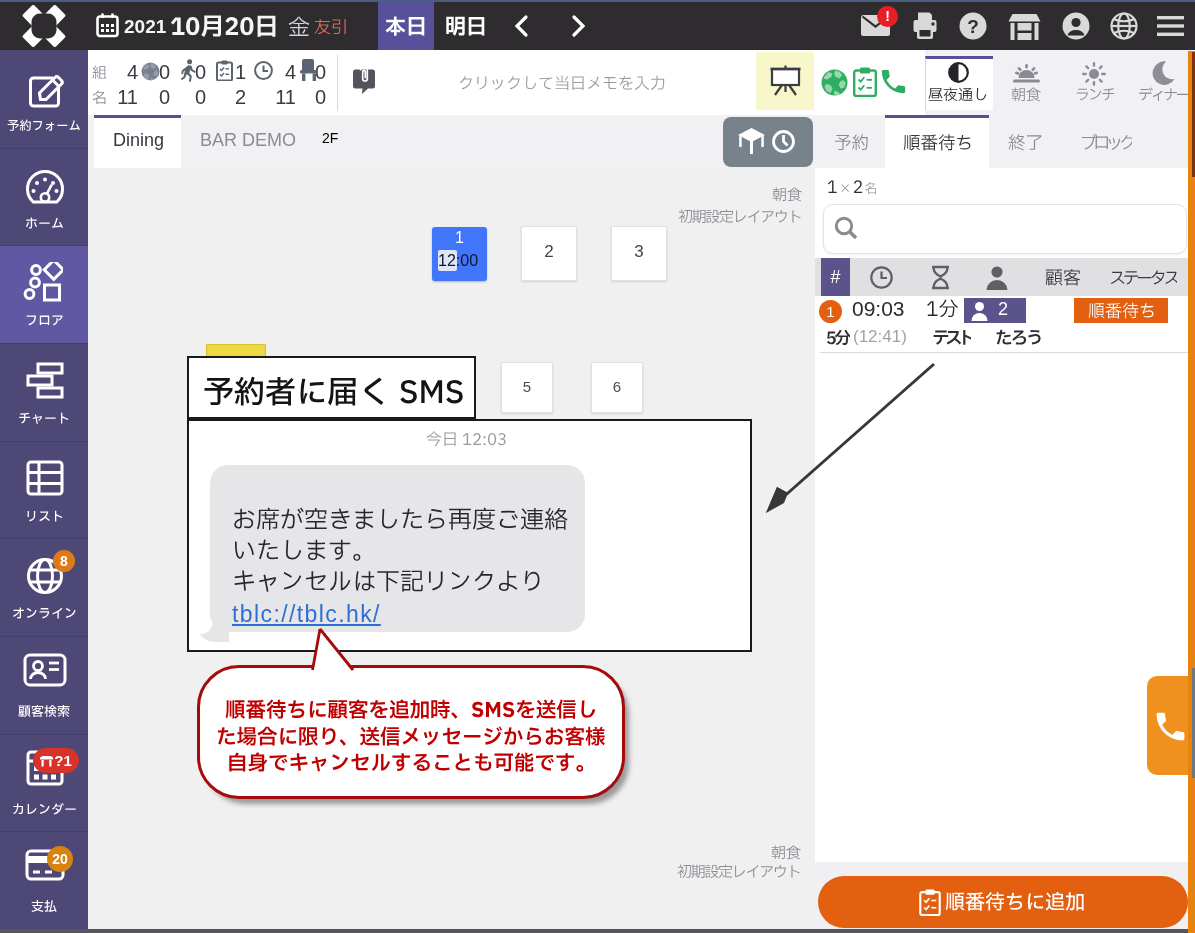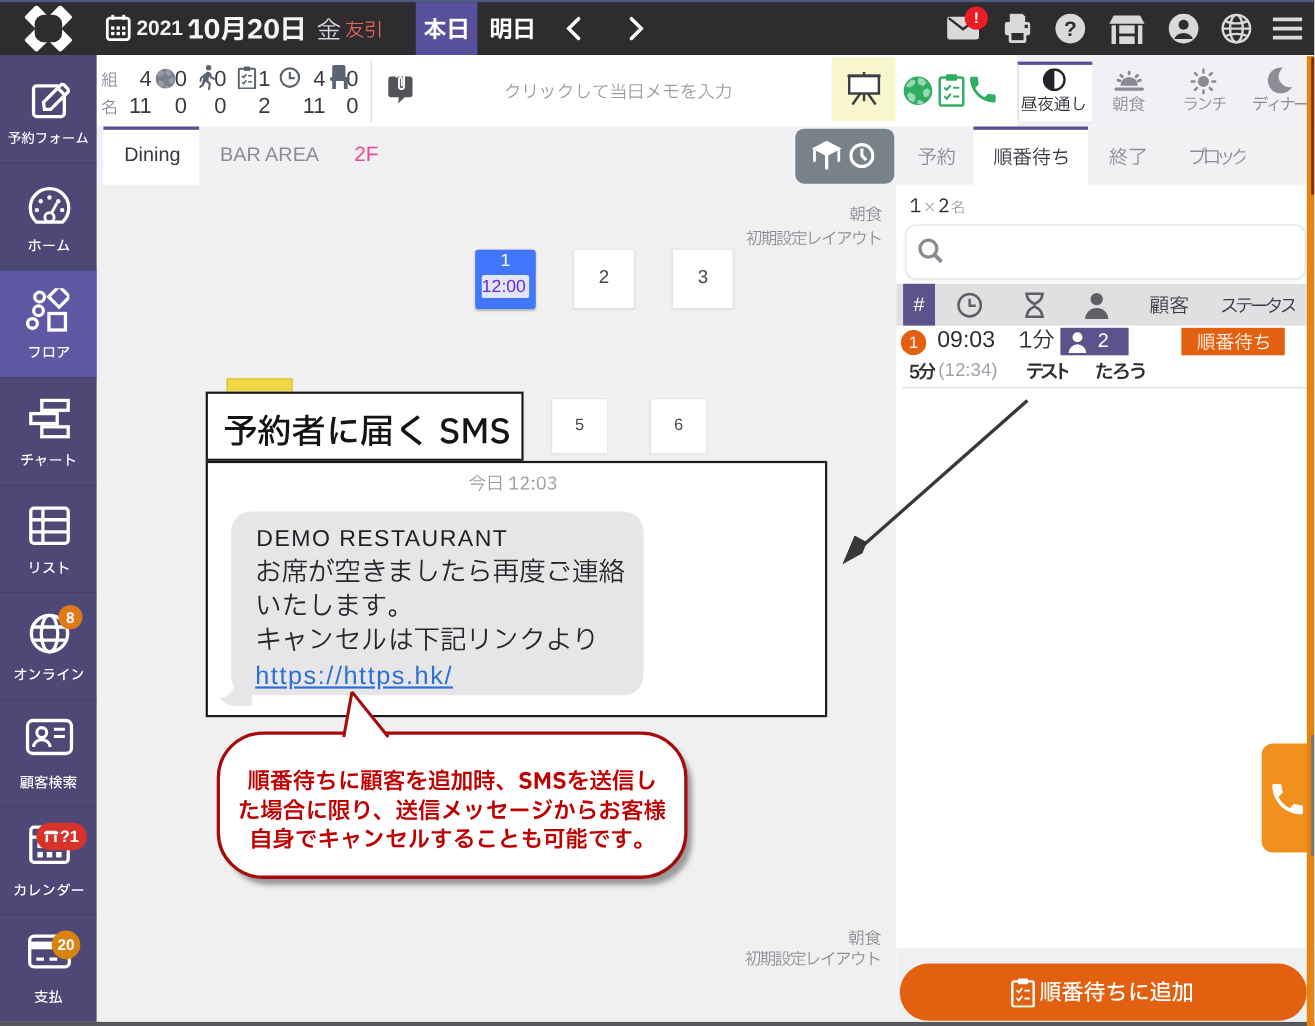--- a/index.html
+++ b/index.html
@@ -421,22 +421,22 @@
     </div> 
     <div class="abs" style="left:1138.0px;top:86.0px">
       <svg width="50" height="18" viewBox="0 0 50 18" style="display:block;">
         <path fill="#8a8a92" d="M13.4 1.4Q14.2 2.7 14.8 4.1L14 4.4Q13.3 2.8 12.6 1.7ZM12.2 5.1Q11.7 3.7 10.9 2.3L11.7 2Q12.6 3.5 13.1 4.7ZM2.6 2.9H10.7V4H2.6ZM1.3 7.7V6.6H13.6V7.7H8.1V8.6Q8.1 10.8 7.1 12.2Q6.1 13.7 4 14.5L3.4 13.6Q5.4 12.7 6.2 11.6Q7 10.4 7 8.6V7.7Z M24.5 5.4Q23 7 21 8.3V14.8H19.9V8.9Q17.8 10.2 15.2 11.1L14.8 10.1Q17.3 9.2 19.7 7.8Q22.1 6.4 23.8 4.6Z M38.8 5.9V6.9H33.5V7.7Q33.5 9.5 33 10.7Q32.6 11.9 31.7 12.8Q30.7 13.7 29.2 14.4L28.6 13.4Q30 12.8 30.8 12Q31.7 11.3 32 10.2Q32.4 9.2 32.4 7.7V6.9H26.5V5.9H32.4V2.2H33.5V5.9Z M51 8.9H39V7.7H51Z"></path>
       </svg>
     </div>
 
 <div class="abs" style="left:88px;top:115px;width:727px;height:53px;background:#f1f1f3"></div>
 <div class="abs" style="left:94px;top:115px;width:87px;height:53px;background:#fff;border-top:3px solid #5a4f94;box-sizing:border-box"></div>
 <div class="lat" style="left:113px;top:130px;font-size:18px;color:#3b3442">Dining</div>
-<div class="lat" style="left:200px;top:130px;font-size:18px;color:#8c8b94">BAR AREA</div>
-<div class="lat" style="left:322px;top:130px;font-size:19px;color:#ec4899">2F</div>
+<div class="lat" style="left:200px;top:130px;font-size:18px;color:#8c8b94">BAR DEMO</div>
+<div class="lat" style="left:322px;top:130px;font-size:14px;color:#000000">2F</div>
 <div class="abs" style="left:723px;top:117px;width:90px;height:50px;background:#78828a;border-radius:8px"></div>
 <svg class="abs" style="left:737px;top:128px" width="29" height="27" viewBox="0 0 29 27">
       <g fill="#fff">
         <path d="M14.5 0 L28 7 L14.5 14 L1 7 Z"></path>
         <path d="M1 7.5 L3.5 9 V19 H1 Z" transform="translate(1.2,0)"></path>
         <path d="M28 7.5 L25.5 9 V19 H28 Z" transform="translate(-1.2,0)"></path>
         <rect x="13" y="13" width="3" height="13"></rect>
       </g>
     </svg>
 <svg class="abs" style="left:772px;top:130px" width="23" height="23" viewBox="0 0 23 23">
@@ -484,21 +484,21 @@
       </svg>
     </div> 
     <div class="abs" style="left:677.0px;top:863.0px">
       <svg width="124" height="18" viewBox="0 0 124 18" style="display:block;">
         <path fill="#8b8b93" d="M7.1 10.4 6.5 11 4.3 8.7Q4.3 8.7 4.3 8.7Q4.2 8.7 4.2 8.8V15.1H3.3V9.1Q2.3 10.1 1 11L0.5 10.3Q2.4 9.1 3.5 7.6Q4.7 6.1 5.2 4.7H1V3.8H3.3V1.5H4.2V3.8H6.2V4.4Q5.9 5.4 5.4 6.4Q4.9 7.3 4.2 8.1V8.3H4.3L4.5 8.1Q4.6 8 4.7 8Q4.8 8 4.9 8.1L5.4 8.6Q6 7.7 6.5 6.8L7.1 7.2Q6.6 8.3 5.9 9.2ZM6.6 2.1H13.9V4.4Q13.9 6.4 13.8 8.4Q13.7 10.5 13.5 12.2Q13.3 13.2 13.1 13.8Q12.8 14.3 12.3 14.6Q11.8 14.8 10.9 14.8H9.5L9.2 13.9H10.7Q11.3 13.9 11.7 13.7Q12 13.6 12.2 13.2Q12.4 12.9 12.5 12.2Q12.7 10.5 12.8 8.4Q13 6.4 13 4.4V3H9.9V3.8Q9.9 6.3 9.6 8.3Q9.2 10.2 8.5 11.9Q7.8 13.5 6.5 15.1L5.7 14.3Q6.9 12.9 7.6 11.4Q8.3 9.9 8.6 8.1Q8.9 6.3 8.9 3.8V3H6.6Z M20.4 10.6H21.5V11.4H14.3V10.6H15.6V3.8H14.5V3H15.6V1.5H16.5V3H19.5V1.5H20.4V3H21.5V3.8H20.4ZM22.2 2H27.5V13.8Q27.5 14.4 27.3 14.6Q27.1 14.9 26.5 14.9H24.3L24.1 13.9H26.6V10.1H22.9Q22.8 11.6 22.4 12.7Q22.1 13.9 21.4 15.1L20.6 14.5Q21.3 13.4 21.6 12.3Q21.9 11.2 22.1 9.8Q22.2 8.4 22.2 6.1ZM26.6 5.6V2.8H23.1V5.6ZM19.5 5.5V3.8H16.5V5.5ZM19.5 6.3H16.5V8H19.5ZM26.6 9.3V6.5H23.1Q23.1 7.9 23 9.3ZM19.5 8.8H16.5V10.6H19.5ZM14.4 14.3Q15 13.8 15.6 13.1Q16.2 12.4 16.5 11.8L17.3 12.3Q16.9 13 16.3 13.7Q15.7 14.5 15.1 15ZM19.3 11.8Q19.7 12.2 20.1 12.8Q20.6 13.4 20.9 13.9L20.1 14.4Q19.8 13.9 19.4 13.3Q18.9 12.7 18.6 12.3Z M36.2 3.6Q36.2 4.9 35.8 5.9Q35.4 6.8 34.5 7.6L34 6.9Q34.7 6.2 35 5.5Q35.3 4.7 35.3 3.5V1.9H39.5V5.7Q39.5 6 39.6 6.1Q39.7 6.2 40 6.2H40.6V4L41.4 4.2V6Q41.4 6.5 41.3 6.8Q41.1 7 40.6 7H39.8Q39.2 7 38.9 6.7Q38.6 6.4 38.6 5.7V2.7H36.2ZM28.6 2H33.1V2.8H28.6ZM33.6 4.9H28.1V4.1H33.6ZM28.7 6.2H33.1V7H28.7ZM41.2 15.1Q39.2 14.3 37.8 13Q36.2 14.3 34.1 15.2L33.7 14.3Q35.7 13.6 37.1 12.4Q35.9 11.2 34.9 9.6L35.6 9.1Q36.6 10.7 37.8 11.8Q39.1 10.5 39.7 8.9H34.3V8.1H40.7V8.8Q40.1 10.8 38.5 12.4Q39.9 13.6 41.6 14.3ZM33.1 9H28.7V8.2H33.1ZM29.6 15.1H28.7V10.2H33.1V14.3H29.6ZM32.3 11.1H29.6V13.5H32.3Z M55.1 13.6 55 14.4H49.9Q47.5 14.4 46.3 13.6Q45.1 12.8 44.9 10.9H44.8Q44.7 11.8 44.5 12.4Q44.3 12.9 43.9 13.5Q43.4 14.1 42.5 14.7L41.9 13.9Q42.9 13.2 43.4 12.6Q43.9 12 44.2 11.2Q44.4 10.5 44.4 9.4V8.2H45.3V9.4Q45.3 11.2 46 12.2Q46.8 13.2 48.3 13.4V6.8H43.1V6.2H42.2V3.1H48V1.5H49V3.1H55V6.2H54.1V6.8H49.2V9.4H54.1V10.2H49.2V13.6Q49.4 13.6 49.7 13.6ZM54.1 4H43.1V5.9H54.1Z M58.1 13.9V2.5H59.1V12.9Q61.6 12.5 63.8 11.1Q65.9 9.6 67.2 7.1L68 7.7Q66.7 10.3 64.3 12Q62 13.6 59.1 13.9Z M81.5 3.1Q79.7 5 77.3 6.6V14.4H76.2V7.2Q73.5 8.8 70.4 9.9L70 8.9Q73 7.9 75.9 6.2Q78.7 4.5 80.8 2.3Z M90.4 8.1Q91.9 7.4 92.9 6.4Q93.9 5.4 94.4 4.2H83.9V3.2H95.5V4.2Q95 5.6 93.9 6.9Q92.7 8.2 91 9ZM84.6 13.3Q86.1 12.7 87 12Q87.9 11.3 88.3 10.4Q88.7 9.4 88.7 8V5.9H89.8V8Q89.8 9.7 89.3 10.8Q88.8 12 87.8 12.8Q86.8 13.6 85.2 14.3Z M103.8 4.5H108.8Q108.7 7.3 107.9 9.3Q107.2 11.2 105.5 12.5Q103.9 13.7 101.3 14.4L100.9 13.3Q103.2 12.8 104.6 11.8Q106 10.7 106.8 9.2Q107.5 7.7 107.6 5.5H99V9H97.9V4.5H102.7V2H103.8Z M122.1 10.4Q118.7 8.6 115.5 7.5V14.4H114.4V2.2H115.5V6.4Q119.1 7.7 122.6 9.5Z"></path>
       </svg>
     </div>
 
 <div class="abs" style="left:432px;top:227px;width:55px;height:54px;background:#4176fa;border-radius:3px;box-shadow:0 1px 2px rgba(0,0,0,.25)"></div>
 <div class="lat" style="left:432px;top:229px;width:55px;text-align:center;font-size:16px;color:#fff">1</div>
-<div class="abs" style="left:438px;top:250px;width:43px;height:21px;background:#dfe6f7;border-radius:2px;font-size:16px;color:#6d28d9;line-height:21px">12:00</div>
+<div class="abs" style="left:438px;top:250px;width:19px;height:21px;background:#dfe6f7;border-radius:2px;font-size:16px;color:#0f172a;line-height:21px">12:00</div>
 <div class="abs" style="left:521px;top:226px;width:56px;height:55px;background:#fff;border:1px solid #e2e2e6;box-sizing:border-box;box-shadow:0 1px 2px rgba(0,0,0,.12)"></div>
 <div class="lat" style="left:521px;top:242px;width:56px;text-align:center;font-size:17px;color:#44444c">2</div>
 <div class="abs" style="left:611px;top:226px;width:56px;height:55px;background:#fff;border:1px solid #e2e2e6;box-sizing:border-box;box-shadow:0 1px 2px rgba(0,0,0,.12)"></div>
 <div class="lat" style="left:611px;top:242px;width:56px;text-align:center;font-size:17px;color:#44444c">3</div>
 <div class="abs" style="left:501px;top:362px;width:52px;height:51px;background:#fff;border:1px solid #e2e2e6;box-sizing:border-box;box-shadow:0 1px 2px rgba(0,0,0,.12)"></div>
 <div class="lat" style="left:501px;top:378px;width:52px;text-align:center;font-size:15px;color:#4a4a52">5</div>
 <div class="abs" style="left:591px;top:362px;width:52px;height:51px;background:#fff;border:1px solid #e2e2e6;box-sizing:border-box;box-shadow:0 1px 2px rgba(0,0,0,.12)"></div>
 <div class="lat" style="left:591px;top:378px;width:52px;text-align:center;font-size:15px;color:#4a4a52">6</div>
 <div class="abs" style="left:206px;top:344px;width:60px;height:14px;background:#f0d844;border:1px solid #d8c232;box-sizing:border-box"></div>
 
@@ -557,21 +557,21 @@
 <div class="abs" style="left:1088.0px;top:301.0px">
       <svg width="68" height="20" viewBox="0 0 68 20" style="display:block;">
         <path fill="#ffffff" d="M1.7 2.3H2.6V7.2Q2.6 10.9 2.4 13.2Q2.1 15.4 1.4 17.2L0.7 16.4Q1.3 14.9 1.5 12.8Q1.7 10.7 1.7 7.2ZM7.4 17.1H6.4V2.3H7.4ZM10.8 5.1Q11.2 4.3 11.5 3.3H7.9V2.3H16.1V3.3H12.5Q12.2 4.4 11.9 5.1H15.4V13.9H8.5V5.1ZM5 15.5H4V2.7H5ZM9.4 7.7H14.5V6H9.4ZM14.5 8.5H9.4V10.3H14.5ZM9.4 11.2V13H14.5V11.2ZM13.5 14.3Q15.2 15.5 16.4 16.5L15.8 17.3Q15.2 16.7 14.4 16.1Q13.6 15.4 12.8 15ZM7.5 16.5Q9.3 15.6 10.4 14.4L11.2 14.9Q9.8 16.4 8.1 17.3Z M33 11.7 32.4 11.4Q31.5 11 31 10.8V17.4H30V16.5H21V17.4H20V10.9L18 11.7L17.6 10.7Q20.2 9.7 21.7 8.9Q23.2 8 24.1 6.9H17.8V6H24.8V3.6Q22.6 3.7 20.8 3.7L19 3.7L18.9 2.7H20.3Q23.9 2.7 26.6 2.6Q29.3 2.4 31.5 1.9L31.9 2.8Q29.6 3.3 25.9 3.5V6H33.2V6.9H26.6Q27.5 8 29.1 8.8Q30.7 9.6 33.5 10.7ZM28.2 5.4Q28.9 4.6 29.3 3.5L30.3 3.9Q29.8 4.9 29.1 5.9ZM21.7 3.8Q22.3 4.4 22.7 5.5L21.7 5.8Q21.6 5.4 21.3 5Q21 4.5 20.8 4.2ZM30 10.4Q28.3 9.6 27.3 8.8Q26.4 8 26 7H25.9V9.8H24.8V7H24.7Q24.4 8 23.5 8.8Q22.5 9.6 21 10.4ZM21 12.9H24.9V11.3H21ZM25.9 12.9H30V11.3H25.9ZM24.9 13.8H21V15.6H24.9ZM25.9 13.8V15.6H30V13.8Z M39.7 2.1Q38 5 35.4 6.8L34.8 5.9Q37.3 4.2 38.8 1.6ZM50.2 8.3H47.7V10.6H50V11.6H47.7V16Q47.7 16.6 47.5 16.9Q47.2 17.1 46.6 17.1H43.8L43.6 16.1H46.7V11.6H39.7V10.6H46.7V8.3H39.5V7.3H44.1V4.9H40V4H44.1V1.7H45.2V4H49.7V4.9H45.2V7.3H50.2ZM40 6.2Q39.1 7.7 38.1 8.8V17.4H37.1V9.9Q36.4 10.7 35.2 11.6L34.7 10.6Q36 9.7 37.1 8.4Q38.3 7.1 39.1 5.7ZM41.8 12.3Q42.3 12.8 42.9 13.4Q43.6 14 44 14.6L43.3 15.3Q42.8 14.7 42.2 14.1Q41.6 13.4 41 13Z M65.5 12.7Q65.5 14.6 63.9 15.5Q62.4 16.5 59.5 16.5Q58 16.5 55.6 16.1L55.8 14.9Q57.8 15.3 59.4 15.3Q64.2 15.3 64.2 12.8Q64.2 11.6 63.3 11Q62.5 10.4 60.8 10.4Q59.2 10.4 57.8 11Q56.5 11.6 55.6 12.8L54.4 12.4Q55.6 9.7 56.5 6.5Q54.3 6.5 52.7 6.4L52.7 5.3Q54 5.3 56.8 5.3Q57 4.2 57.4 2.3L58.6 2.5Q58.4 3.4 58 5.3Q61.4 5.2 65.1 4.8L65.3 5.9Q61.5 6.4 57.7 6.5Q56.9 9.6 56 11.4L56.2 11.4Q57 10.4 58.2 9.8Q59.4 9.3 61.1 9.3Q63.1 9.3 64.3 10.2Q65.5 11.1 65.5 12.7Z"></path>
       </svg>
     </div>
 <div class="abs" style="left:826.0px;top:328.0px">
       <svg width="24" height="20" viewBox="0 0 24 20" style="display:block;">
         <path fill="#2e2e33" d="M9.1 3.5V5.5H3.6L3.3 9.7H3.4Q3.8 8.9 4.4 8.4Q5 8 6 8Q7.1 8 8 8.5Q8.8 8.9 9.3 9.8Q9.8 10.7 9.8 11.9Q9.8 13.2 9.3 14.1Q8.7 15.1 7.7 15.7Q6.7 16.2 5.3 16.2Q3.7 16.2 2.7 15.6Q1.7 15 1 13.9L2.7 12.7Q3.1 13.5 3.7 13.9Q4.3 14.4 5.3 14.4Q6.4 14.4 6.9 13.8Q7.5 13.2 7.5 12.1V12Q7.5 11 6.9 10.4Q6.4 9.8 5.3 9.8Q4.6 9.8 4.1 10.1Q3.7 10.4 3.3 10.8L1.4 10.5L1.9 3.5Z M20.1 1.7Q21.9 5.5 25.3 8.1L23.9 9.6Q22.9 8.8 22.1 7.9Q22.1 10.7 21.9 12.3Q21.8 13.9 21.5 15Q21.2 15.7 20.9 16.2Q20.5 16.6 20 16.7Q19.4 16.9 18.5 16.9H16.9L16.4 15.1H18.4Q18.9 15.1 19.2 15Q19.5 14.8 19.7 14.4Q20.1 12.9 20.2 9.1H16.4Q16.3 12 14.9 14Q13.5 16.1 10.9 17.3L9.7 15.7Q12.2 14.6 13.3 13.1Q14.5 11.5 14.6 9.1H12.1V7.8Q11.3 8.6 10.3 9.4L8.9 8Q10.6 6.7 11.8 5.1Q13 3.6 13.9 1.7L15.7 2.5Q14.3 5.4 12.4 7.4H21.6Q19.7 5.3 18.4 2.5Z"></path>
       </svg>
     </div>
-<div class="lat" style="left:853px;top:327px;font-size:17px;color:#a2a2aa">(12:34)</div>
+<div class="lat" style="left:853px;top:327px;font-size:17px;color:#a2a2aa">(12:41)</div>
 <div class="abs" style="left:932.0px;top:328.0px">
       <svg width="39" height="20" viewBox="0 0 39 20" style="display:block;">
         <path fill="#2e2e33" d="M3.2 2.5H14.7V4.5H3.2ZM16.2 6.9V8.9H10.1V9.7Q10.1 12.2 8.9 14Q7.6 15.8 5.2 16.8L4.1 14.9Q6.2 14 7.1 12.8Q8 11.6 8 9.7V8.9H1.6V6.9Z M29.1 14.7 27.8 16.4Q25.4 13.9 22.7 12Q19.9 14.8 15.7 16.4L14.7 14.4Q18.6 13 21.1 10.6Q23.5 8.2 24.4 5.1H16V3.1H26.8Q26.8 4.3 26.4 5.9Q25.7 8.3 24.1 10.4Q26.8 12.4 29.1 14.7Z M40.5 12.3Q38.7 11.3 36.7 10.5Q34.8 9.6 33.4 9.1V16.7H31.2V2.1H33.4V6.8Q35 7.4 37.2 8.4Q39.4 9.3 41.4 10.4Z"></path>
       </svg>
     </div> 
     <div class="abs" style="left:995.0px;top:328.0px">
       <svg width="47" height="20" viewBox="0 0 47 20" style="display:block;">
         <path fill="#2e2e33" d="M10.4 5.8Q8.9 6 6.7 6.1Q5.7 11.6 3.9 16.5L1.9 15.8Q3.6 11.3 4.6 6.2L3.1 6.2L1.7 6.2V4.3L3.2 4.4L4.9 4.3Q5.2 2.8 5.3 1.7L7.3 1.9Q7.2 3.1 7 4.3Q8.8 4.2 10.3 4ZM8.8 7.4Q10.7 7.1 12.1 7Q13.6 6.8 15.5 6.7L15.6 8.6Q13.7 8.7 12.2 8.9Q10.7 9 9 9.3ZM16.3 16.1Q14 16.4 11.9 16.4Q9.7 16.4 8.6 15.7Q7.5 14.9 7.5 13.5Q7.5 12.8 7.7 12.2Q7.9 11.5 8.3 10.8L10 11.3Q9.7 12 9.6 12.4Q9.5 12.8 9.5 13.2Q9.5 13.8 10.1 14.2Q10.7 14.5 12 14.5Q13.8 14.5 16 14.1Z M31.1 11.8Q31.1 14.2 29.4 15.4Q27.8 16.6 24.5 16.6Q22.7 16.6 20.8 16.3L21 14.3Q23.1 14.7 24.5 14.7Q26.7 14.7 27.8 14Q28.9 13.3 28.9 12Q28.9 10.9 28.2 10.2Q27.4 9.6 26 9.6Q23.9 9.6 22.2 10.3Q20.6 11.1 18.6 12.7L17.3 11.3L25.6 4.3L19.1 4.5L19 2.6L28.4 2.4L28.5 4.2L22.4 9.3L22.5 9.4Q24.8 7.9 26.6 7.9Q27.9 7.9 28.9 8.4Q29.9 8.9 30.5 9.8Q31.1 10.7 31.1 11.8Z M44.2 4.6Q42.1 4.3 40.1 4.1Q38 4 35.4 4L35.6 1.9Q40 2 44.4 2.5ZM33.3 7.4Q35.8 6.7 37.6 6.4Q39.4 6.1 40.7 6.1Q43 6.1 44.3 7.2Q45.6 8.4 45.6 10.5Q45.6 13.1 43.5 14.5Q41.5 16 37.2 16.6L36.7 14.6Q40.3 14.1 41.9 13.1Q43.4 12.1 43.4 10.5Q43.4 9.3 42.8 8.7Q42.1 8.1 40.7 8.1Q39.6 8.1 37.9 8.4Q36.1 8.8 33.8 9.4Z"></path>
       </svg>
     </div>
@@ -612,37 +612,36 @@
 <div class="abs" style="left:187px;top:419px;width:565px;height:233px;background:#fff;border:2.5px solid #1a1a1a;box-sizing:border-box"></div>
 <div class="abs" style="left:426.0px;top:430.0px">
       <svg width="82" height="19" viewBox="0 0 82 19" style="display:block;">
         <path fill="#98989e" d="M0.6 6.8Q3.4 5.5 5 4.3Q6.5 3 7.3 1.6H8.5Q9.2 3 10.8 4.3Q12.5 5.5 15.4 6.8L14.9 7.8Q11.7 6.4 10.1 5Q8.4 3.6 7.9 2.1H7.8Q7.4 3.6 5.7 5Q4.1 6.4 1.1 7.8ZM11.7 7.4H4.3V6.5H11.7ZM2.1 10.6V9.6H13.7V10.5Q12 13.2 9.7 16.4L8.8 15.8Q10.7 13.2 12.4 10.6Z M18.4 16V2.5H29.6V16H28.5V14.8H19.5V16ZM28.5 8.1V3.5H19.5V8.1ZM19.5 9V13.8H28.5V9Z M45.1 13.8V15H37.4V13.8H40.7V4.3H40.6L37.6 7L36.8 6.2L40 3.3H42.1V13.8Z M47.3 15V13.6L51.2 10Q53.1 8.2 53.1 6.7V6.5Q53.1 5.5 52.6 4.9Q52 4.3 50.9 4.3Q49 4.3 48.4 6.3L47.2 5.8Q47.6 4.6 48.5 3.8Q49.4 3.1 51 3.1Q52.1 3.1 52.9 3.5Q53.7 3.9 54.1 4.7Q54.5 5.5 54.5 6.5Q54.5 7.7 53.9 8.7Q53.3 9.7 52 10.9L48.8 13.8H55V15Z M57.6 7.3V7.1Q57.6 6.6 57.8 6.4Q58.1 6.1 58.6 6.1Q59.1 6.1 59.3 6.4Q59.6 6.6 59.6 7.1V7.3Q59.6 7.7 59.3 8Q59.1 8.2 58.6 8.2Q58.1 8.2 57.8 8Q57.6 7.7 57.6 7.3ZM57.6 14.3V14.1Q57.6 13.6 57.8 13.4Q58.1 13.1 58.6 13.1Q59.1 13.1 59.3 13.4Q59.6 13.6 59.6 14.1V14.3Q59.6 14.7 59.3 14.9Q59.1 15.2 58.6 15.2Q58.1 15.2 57.8 14.9Q57.6 14.7 57.6 14.3Z M62 9.1Q62 3.1 66.1 3.1Q70.1 3.1 70.1 9.1Q70.1 15.2 66.1 15.2Q62 15.2 62 9.1ZM68.7 10.1V8.2Q68.7 6.3 68 5.3Q67.4 4.2 66.1 4.2Q64.7 4.2 64.1 5.3Q63.5 6.3 63.5 8.2V10.1Q63.5 11.9 64.1 13Q64.7 14 66.1 14Q67.4 14 68 13Q68.7 11.9 68.7 10.1Z M75.5 8.3Q76.7 8.3 77.3 7.7Q78 7.2 78 6.3V6.2Q78 5.2 77.4 4.8Q76.8 4.3 75.8 4.3Q74.9 4.3 74.3 4.6Q73.7 5 73.3 5.8L72.4 5Q73.5 3.1 75.8 3.1Q76.8 3.1 77.6 3.4Q78.4 3.8 78.9 4.4Q79.4 5.1 79.4 6Q79.4 7.1 78.8 7.8Q78.1 8.5 77.1 8.8V8.8Q78.2 9 78.9 9.8Q79.6 10.5 79.6 11.8Q79.6 12.8 79.1 13.6Q78.6 14.3 77.7 14.8Q76.8 15.2 75.6 15.2Q74.3 15.2 73.4 14.7Q72.5 14.1 71.9 13.2L72.8 12.4Q73.3 13.2 74 13.6Q74.6 14 75.6 14Q76.9 14 77.5 13.4Q78.2 12.8 78.2 11.8V11.6Q78.2 10.6 77.5 10Q76.9 9.4 75.6 9.4H74.2V8.3Z"></path>
       </svg>
     </div>
 <div class="abs" style="left:210px;top:465px;width:375px;height:167px;background:#e6e6e8;border-radius:18px"></div>
 <svg class="abs" style="left:200px;top:613px" width="29" height="29" viewBox="0 0 29 29">
       <path d="M10 0 H29 V29 H15 C8 29 3 25.5 0 21.5 C8.5 21 13.5 14.5 13.5 5 L13.5 0 Z" fill="#e6e6e8"></path>
     </svg>
-<div class="lat" style="left:233px;top:478px;font-size:21px;color:#1f1f23;letter-spacing:1.3px">DEMO RESTAURANT</div>
 <div class="abs" style="left:232.0px;top:506.0px">
       <svg width="336" height="28" viewBox="0 0 336 28" style="display:block;">
         <path fill="#28282c" d="M21.2 16.9Q21.2 19.4 19.7 20.8Q18.3 22.3 15.9 22.3Q13.8 22.3 12 21.5L12.4 19.9Q14.2 20.6 15.9 20.6Q17.6 20.6 18.5 19.7Q19.5 18.8 19.5 16.9Q19.5 15.2 18 14.1Q16.5 13 13.8 13Q11.8 13 9.9 13.5V18.9Q9.9 22.5 6.4 22.5Q5.4 22.5 4.5 22Q3.5 21.6 2.9 20.7Q2.3 19.9 2.3 18.7Q2.3 16.8 3.9 15Q5.6 13.3 8.3 12.4V8.2Q6.4 8.3 4.3 8.3Q3.1 8.3 2.6 8.3V6.8H3.8Q6.2 6.8 8.3 6.7V2.8H9.9V6.6Q12.5 6.4 14.4 6.1L14.5 7.7Q12.6 8 9.9 8.1V11.9Q11.7 11.5 13.8 11.5Q16 11.5 17.7 12.2Q19.4 12.9 20.3 14.1Q21.2 15.3 21.2 16.9ZM16.6 4.4Q18.1 5.1 19.6 6.1Q21.2 7.1 22.3 8.1L21.4 9.5Q20.3 8.5 18.7 7.5Q17.2 6.4 15.7 5.8ZM8.3 14Q6.3 14.8 5.1 16Q3.9 17.3 3.9 18.6Q3.9 19.7 4.7 20.3Q5.4 20.9 6.4 20.9Q7.4 20.9 7.9 20.4Q8.3 19.9 8.3 18.9Z M37.6 3.8H46.9V5.1H28.5V10.3Q28.5 19 26.2 23.6L24.9 22.5Q26 20.3 26.4 17.3Q26.9 14.2 26.9 10.1V3.8H35.9V1.8H37.6ZM42.7 6.1V8.5H46.8V9.8H42.7V13.5H38.4V15.8H45.2V21.3Q45.2 21.9 44.8 22.3Q44.5 22.6 43.8 22.6H40.9L40.6 21.3H43.7V17H38.4V23.9H37V17H32V22.9H30.6V15.8H37V13.5H32.8V9.8H29.3V8.5H32.8V6.1H34.3V8.5H41.3V6.1ZM34.3 12.2H41.3V9.8H34.3Z M69.3 1.5Q70.8 3.6 71.7 5.5L70.4 6.1Q69.2 3.7 68 2.2ZM67.8 7.4Q66.7 5.2 65.4 3.4L66.7 2.7Q68.3 5 69.1 6.7ZM58 8.1Q58.2 8 58.7 8Q60.7 8 61.7 9.1Q62.7 10.2 62.7 12.3Q62.7 16.7 62.3 18.9Q61.9 21 61.1 21.7Q60.2 22.4 58.6 22.4Q57.3 22.4 55.4 22.1L55.5 20.5Q57.1 20.8 58.3 20.8Q59.4 20.8 60 20.3Q60.5 19.8 60.8 18Q61 16.2 61 12.2Q61 10.9 60.5 10.2Q59.9 9.6 58.5 9.6Q58.2 9.6 57.9 9.6L56 9.8Q55 13.5 53.9 16.6Q52.8 19.6 51.4 22.7L49.8 22Q51.2 19.1 52.2 16.2Q53.3 13.4 54.2 10L49.7 10.4L49.6 8.8L54.6 8.4Q55.2 6 55.8 2.8L57.4 3.1Q56.9 5.7 56.4 8.2ZM66.7 7.4Q69 11.5 70.1 16.4L68.5 16.8Q67.5 12.1 65.2 8.1Z M75.2 5.7V9.1H73.7V4.3H83V2H84.6V4.3H94.3V8.3H92.8V5.7H87.2V10.3Q87.2 10.9 87.4 11.2Q87.6 11.4 88.3 11.4H92.1V9.4L93.5 9.8V11.6Q93.5 12.2 93.2 12.4Q92.9 12.7 92 12.7H87.9Q86.7 12.7 86.2 12.3Q85.8 11.9 85.8 10.8V5.7H82.1Q82 8.9 80.1 10.9Q78.2 12.8 74.3 13.6L73.8 12.3Q77.3 11.6 78.9 10Q80.5 8.4 80.7 5.7ZM84.6 16.4V21.6H94.7V23H73.3V21.6H83V16.4H74.6V15H93.4V16.4Z M114.8 20.5 115.1 22Q111.4 22.9 107.6 22.9Q104 22.9 102.2 21.8Q100.3 20.8 100.3 18.7Q100.3 16.8 101.9 15.7Q103.4 14.5 106.2 14.5Q110.2 14.5 112.8 16.5L112.9 16.4Q111.6 14.5 110.4 11.9Q106.9 12.2 103.8 12.2Q100.8 12.2 99.2 12.1L99.2 10.5Q101.3 10.6 103.8 10.6Q106.4 10.6 109.8 10.4Q109 8.7 108.5 7.3Q105.7 7.5 104 7.5Q101.7 7.5 99.8 7.5L99.8 5.9Q101.1 5.9 104 5.9Q105.5 5.9 107.9 5.8Q107.2 4.1 106.8 2.8L108.4 2.4Q108.9 4.1 109.5 5.7Q113.3 5.3 116.2 4.8L116.4 6.4Q113.3 6.9 110.1 7.2Q110.7 8.8 111.4 10.2Q114.7 9.9 117.4 9.4L117.6 11Q114.8 11.5 112.1 11.8Q113.6 14.8 114.9 17L113.7 17.7Q110.8 16.1 106.4 16.1Q104.3 16.1 103.2 16.8Q102.1 17.5 102.1 18.7Q102.1 20 103.5 20.6Q104.9 21.3 107.6 21.3Q111.3 21.3 114.8 20.5Z M140.4 22Q136.8 19.3 133.2 18V19.3Q133.2 22.9 128.6 22.9Q126.5 22.9 125.2 21.9Q124 20.9 124 19.2Q124 17.5 125.2 16.5Q126.5 15.5 128.8 15.5Q130 15.5 131.6 15.9V12.4Q128.4 12.4 124.1 12.2L124.2 10.7Q127.1 10.8 131.6 10.8V7.3Q128.3 7.3 123.4 7L123.4 5.5Q128.2 5.8 131.6 5.8V2.7H133.2V5.8Q137.6 5.7 141 5.4L141 6.9Q137.1 7.2 133.2 7.3V10.8Q137.4 10.8 140.3 10.6L140.4 12.1Q137.8 12.3 133.2 12.4V16.3Q137.1 17.7 141.3 20.6ZM131.6 17.4Q130 17 128.7 17Q127.2 17 126.4 17.5Q125.6 18.1 125.6 19.2Q125.6 20.2 126.4 20.8Q127.2 21.4 128.6 21.4Q130.1 21.4 130.9 20.9Q131.6 20.4 131.6 19.2Z M150.6 2.9 152.3 2.9 151.7 15.4Q151.4 20.8 156.2 20.8Q158.9 20.8 160.8 18.9Q162.6 16.9 163.6 12.9L165.2 13.4Q164.2 17.8 161.9 20.2Q159.6 22.5 156.2 22.5Q153 22.5 151.4 20.7Q149.8 18.9 150 15.3Z M182.2 7.6Q179.7 7.9 176.7 8Q175.2 15.4 172.7 22.2L171 21.6Q173.4 15.5 175 8.1L172.7 8.1L170.5 8.1V6.5Q171.2 6.5 172.8 6.5Q174.4 6.5 175.3 6.5Q175.6 4.9 176 2.6L177.6 2.8Q177.5 3.9 177 6.5Q179.9 6.3 182.1 6ZM180.2 10.6Q184.8 9.9 189.2 9.7L189.3 11.3Q184.9 11.5 180.4 12.2ZM190 21.7Q188.8 22 187.2 22.1Q185.6 22.2 184.2 22.2Q181.5 22.2 180.1 21.3Q178.7 20.3 178.7 18.5Q178.7 16.8 179.7 15L181.2 15.5Q180.4 17.2 180.4 18.3Q180.4 20.6 184.3 20.6Q187.1 20.6 189.8 20.1Z M209.6 6.4Q207.3 5.9 204.5 5.4Q201.6 4.9 199.1 4.7L199.4 3.1Q202 3.3 204.9 3.8Q207.8 4.3 210 4.8ZM198.7 20.2Q201.3 20.8 203.4 20.8Q206.8 20.8 208.7 19.9Q210.6 19 210.6 16.8Q210.6 15.1 209.2 14.2Q207.9 13.3 205.4 13.3Q200.6 13.3 197.9 16.9L196.3 16.7Q197 12.5 197.8 7.4L199.5 7.6L199 10.7Q198.3 14.7 198.2 15.2L198.3 15.3Q199.4 13.6 201.3 12.6Q203.2 11.7 205.8 11.7Q208.8 11.7 210.6 13Q212.3 14.4 212.3 16.8Q212.3 19.7 210 21.1Q207.7 22.5 203.6 22.5Q201.1 22.5 198.5 21.9Z M239 16.2V17.6H236.7V21.4Q236.7 22.4 236.3 22.8Q235.8 23.3 234.8 23.3H230.9L230.5 21.9H235.2V17.6H220.8V23.7H219.3V17.6H217V16.2H219.3V7.1H227V4.3H217.1V2.8H238.9V4.3H228.6V7.1H236.7V16.2ZM227 11.6V8.5H220.8V11.6ZM235.2 11.6V8.5H228.6V11.6ZM227 12.9H220.8V16.2H227ZM228.6 12.9V16.2H235.2V12.9Z M253.6 3.8H262.9V5.1H244.5V10.3Q244.5 19 242.2 23.6L240.9 22.5Q242 20.3 242.4 17.3Q242.9 14.2 242.9 10.1V3.8H251.9V1.8H253.6ZM257.3 6.1H258.7V8.5H262.8V9.8H258.7V13.5H248.8V9.8H245.3V8.5H248.8V6.1H250.3V8.5H257.3ZM250.3 12.2H257.3V9.8H250.3ZM260.6 16.2Q258.9 18.9 255.4 20.7Q258.3 21.8 262.7 22.5L262.3 23.8Q257.4 23.1 253.8 21.5Q249.9 23.2 244.8 23.8L244.4 22.4Q248.6 22 252.1 20.7Q250.1 19.6 247.9 17.8L248.9 16.8Q251.2 18.8 253.7 20Q256.9 18.5 258.6 16.5H246V15.2H260.6Z M269.2 5Q273.3 4.8 276.8 4.8Q279.6 4.8 282.9 5L282.8 6.7Q279.9 6.5 276.9 6.5Q272.9 6.5 269.2 6.8ZM284.6 12.5Q283.3 10.2 282 8.6L283.3 8Q284.9 10.1 285.8 11.8ZM282 13.9Q281 12 279.5 10L280.7 9.3Q282.4 11.4 283.3 13.2ZM267.7 17.4Q267.7 16.2 268.3 14.9Q269 13.7 270.1 12.5L271.6 13.5Q269.5 15.6 269.5 17.2Q269.5 18.7 271.2 19.5Q272.9 20.3 276.2 20.3Q278.1 20.3 280.1 20.1Q282.1 19.9 283.8 19.6L284 21.3Q282.4 21.6 280.3 21.8Q278.2 22 276.2 22Q272 22 269.9 20.8Q267.7 19.6 267.7 17.4Z M303.6 20.8H302.2V18.2H295.1V16.9H302.2V14.9H296.2V7.1H302.2V5.2H295.2V3.9H302.2V1.9H303.6V3.9H310.8V5.2H303.6V7.1H309.7V14.9H303.6V16.9H310.8V18.2H303.6ZM293.6 8.2Q291.6 5.1 289.7 3.2L290.8 2.3Q291.8 3.3 292.9 4.7Q294 6 294.9 7.4ZM302.2 10.3V8.4H297.6V10.3ZM308.3 10.3V8.4H303.6V10.3ZM311.1 21.8 310.9 23.3H298.9Q296.2 23.3 294.6 22.2Q293.1 21.1 292.9 19.5H292.7Q292.7 22.1 289.5 23.6L288.9 22.1Q290.6 21.4 291.3 20.3Q292 19.3 292 17.5V12.2H289.1V10.8H293.5V17.6Q293.5 19.6 295 20.7Q296.4 21.8 298.8 21.8ZM302.2 11.6H297.6V13.6H302.2ZM303.6 11.6V13.6H308.3V11.6Z M318.6 13.8V23.8H317.2V13.9Q315.1 14.1 312.9 14.2L312.8 12.8Q314.5 12.8 315.3 12.7Q316.2 11.5 317.1 10.2Q315.4 8.1 313.3 6.3L314.1 5.2Q314.9 5.9 315.3 6.3Q316.6 4.2 317.5 1.8L318.8 2.4Q317.6 5.2 316.2 7.2Q317 8 317.9 9Q319.4 6.5 320.4 4.4L321.6 5.1Q319.3 9.6 317 12.6Q318.7 12.5 320.5 12.3Q320.1 11 319.7 10L320.8 9.5Q321.7 11.5 322.5 14.4L321.3 14.8Q321 13.8 320.9 13.5ZM335.5 13.3 334.8 14.6Q331.6 13 329.2 11.2Q326.8 13.1 323.1 14.7L322.4 13.4Q325.8 12 328.1 10.3Q326.3 8.7 325.1 7.1Q324.2 8.2 322.9 9.2L322 8.1Q325.2 5.6 326.6 1.9L328 2.1Q327.6 3.3 327.1 4.1H333.9V5.2Q332.7 8.1 330.3 10.2Q332.5 11.8 335.5 13.3ZM329.2 9.4Q331.2 7.6 332.2 5.4H326.4L326 6Q327.2 7.7 329.2 9.4ZM325.5 23.8H324.1V14.5H333.5V23.8H332.1V22.3H325.5ZM320.9 15.5Q322 18.2 322.5 21.1L321.2 21.6Q320.6 18.3 319.8 15.9ZM312.9 21.8Q314.2 19.2 314.8 15.6L316 15.9Q315.5 19.9 314.1 22.6ZM332.1 15.8H325.5V20.9H332.1Z"></path>
       </svg>
     </div> 
     <div class="abs" style="left:232.0px;top:537.0px">
       <svg width="144" height="28" viewBox="0 0 144 28" style="display:block;">
         <path fill="#28282c" d="M3 6.8 3 4.6 4.7 4.7Q4.7 6.4 4.7 7.3Q4.7 11.2 5.1 14.1Q5.6 17 6.3 18.5Q7.1 20 8 20Q8.8 20 9.4 18.7Q10 17.3 10.4 14.5L12 14.8Q11.5 18.4 10.5 20.1Q9.6 21.7 8 21.7Q5.6 21.7 4.3 17.9Q3 14.1 3 6.8ZM20.2 18Q19.9 14.8 18.7 11.8Q17.5 8.8 15.6 6.3L17 5.3Q19 7.9 20.3 11.2Q21.6 14.4 21.9 17.8Z M38.2 7.6Q35.7 7.9 32.7 8Q31.2 15.4 28.7 22.2L27 21.6Q29.4 15.5 31 8.1L28.7 8.1L26.5 8.1V6.5Q27.2 6.5 28.8 6.5Q30.4 6.5 31.3 6.5Q31.6 4.9 32 2.6L33.6 2.8Q33.5 3.9 33 6.5Q35.9 6.3 38.1 6ZM36.2 10.6Q40.8 9.9 45.2 9.7L45.3 11.3Q40.9 11.5 36.4 12.2ZM46 21.7Q44.8 22 43.2 22.1Q41.6 22.2 40.2 22.2Q37.5 22.2 36.1 21.3Q34.7 20.3 34.7 18.5Q34.7 16.8 35.7 15L37.2 15.5Q36.4 17.2 36.4 18.3Q36.4 20.6 40.3 20.6Q43.1 20.6 45.8 20.1Z M54.6 2.9 56.3 2.9 55.7 15.4Q55.4 20.8 60.2 20.8Q62.9 20.8 64.8 18.9Q66.6 16.9 67.6 12.9L69.2 13.4Q68.2 17.8 65.9 20.2Q63.6 22.5 60.2 22.5Q57 22.5 55.4 20.7Q53.8 18.9 54 15.3Z M92.4 22Q88.8 19.3 85.2 18V19.3Q85.2 22.9 80.6 22.9Q78.5 22.9 77.2 21.9Q76 20.9 76 19.2Q76 17.5 77.2 16.5Q78.5 15.5 80.8 15.5Q82 15.5 83.6 15.9V12.4Q80.4 12.4 76.1 12.2L76.2 10.7Q79.1 10.8 83.6 10.8V7.3Q80.3 7.3 75.4 7L75.4 5.5Q80.2 5.8 83.6 5.8V2.7H85.2V5.8Q89.6 5.7 93 5.4L93 6.9Q89.1 7.2 85.2 7.3V10.8Q89.4 10.8 92.3 10.6L92.4 12.1Q89.8 12.3 85.2 12.4V16.3Q89.1 17.7 93.3 20.6ZM83.6 17.4Q82 17 80.7 17Q79.2 17 78.4 17.5Q77.6 18.1 77.6 19.2Q77.6 20.2 78.4 20.8Q79.2 21.4 80.6 21.4Q82.1 21.4 82.9 20.9Q83.6 20.4 83.6 19.2Z M118.2 7.2H110.5V12.3Q111.1 13.9 111.1 15.7Q111.1 19.2 109.2 20.9Q107.3 22.7 103.6 22.8L103.3 21.2Q106.6 21.1 108.1 19.7Q109.6 18.3 109.6 15.6H109.4Q109 16.5 108.2 17.1Q107.4 17.6 106.2 17.6Q105.3 17.6 104.4 17.2Q103.6 16.7 103.1 15.8Q102.6 14.9 102.6 13.7Q102.6 11.8 103.7 10.8Q104.7 9.7 106.3 9.7Q107.1 9.7 107.7 10Q108.4 10.3 108.7 10.7H108.9V7.2H97.8V5.7H108.9V2.7H110.5V5.7H118.2ZM109.1 13.6Q109 12.6 108.3 11.9Q107.7 11.2 106.6 11.2Q105.6 11.2 104.9 11.9Q104.3 12.5 104.3 13.7Q104.3 14.8 104.9 15.4Q105.6 16.1 106.6 16.1Q107.7 16.1 108.3 15.4Q109 14.7 109.1 13.6Z M121.4 20.3Q121.4 18.7 122.3 17.8Q123.3 16.9 124.8 16.9Q126.4 16.9 127.3 17.8Q128.3 18.7 128.3 20.3Q128.3 21.9 127.3 22.8Q126.4 23.8 124.8 23.8Q123.3 23.8 122.3 22.8Q121.4 21.9 121.4 20.3ZM126.8 20.6V20Q126.8 19.2 126.3 18.7Q125.7 18.2 124.8 18.2Q123.9 18.2 123.4 18.7Q122.8 19.2 122.8 20V20.6Q122.8 21.4 123.4 21.9Q123.9 22.4 124.8 22.4Q125.7 22.4 126.3 21.9Q126.8 21.4 126.8 20.6Z"></path>
       </svg>
     </div> 
     <div class="abs" style="left:232.0px;top:568.0px">
       <svg width="312" height="28" viewBox="0 0 312 28" style="display:block;">
         <path fill="#28282c" d="M21.8 13.2 22 14.9 13.2 15.8 13.9 22.6 12.3 22.8 11.5 16 2.8 16.9 2.6 15.2 11.4 14.3 10.8 9.3 2.9 10.2 2.7 8.5 10.7 7.6 10.1 2.6 11.8 2.5 12.4 7.5 20.3 6.6 20.5 8.3 12.5 9.2 13 14.1Z M43.6 9.1 44 10.5Q43.4 12.8 42.1 14.6Q40.8 16.5 38.7 18.1L37.6 16.8Q39.3 15.5 40.5 14.1Q41.6 12.7 42.2 11L34.4 12.7L36.5 23.5L34.8 23.8L32.7 13.1L27.5 14.2L27.2 12.5L32.4 11.4L31.5 6.9L33.2 6.6L34.1 11.1Z M59 9.8Q55.5 7.4 51.6 5.6L52.4 4.1Q56.4 6 59.9 8.3ZM51.8 19.9Q56.1 19.1 59 17.6Q62 16 64.1 13.5Q66.3 11 67.8 7.2L69.3 8.2Q66.9 14 62.9 17.2Q58.8 20.4 52.3 21.6Z M81.2 17.8Q81.2 19.2 81.8 19.8Q82.4 20.4 83.8 20.4H92.4V22H83.9Q81.6 22 80.5 21Q79.5 20 79.5 17.8V10.7L74 11.6L73.8 10L79.5 9.1V3.2H81.2V8.8L93.3 6.9L93.6 8.5Q92.6 10.9 90.8 12.8Q89.1 14.7 86.5 16.3L85.5 14.9Q87.8 13.5 89.2 12.1Q90.7 10.6 91.7 8.8L81.2 10.5Z M118.4 12.6Q117.2 16.1 115.2 18.6Q113.1 21.1 110.4 22.3H108.8V3.5H110.5V20.3Q114.8 18 116.9 11.8ZM102.9 3.6H104.6V10.8Q104.6 15.2 103.2 17.9Q101.9 20.6 99.2 22.6L98 21.2Q100.6 19.5 101.7 17.1Q102.9 14.7 102.9 10.9Z M141.9 20.6Q140.2 19 138.3 18V19Q138.3 20.7 137.2 21.6Q136.1 22.5 134 22.5Q132 22.5 130.9 21.6Q129.8 20.6 129.8 18.9Q129.8 17.2 130.9 16.2Q132 15.2 134 15.2Q135.3 15.2 136.7 15.7V9.5H136.5Q132.9 9.5 129.6 9.3L129.6 7.8Q132.6 7.9 136.6 7.9H136.7V3.2H138.3V7.9Q140.3 7.9 142.1 7.7L142.2 9.3Q139.8 9.4 138.3 9.4V16.3Q140.5 17.3 142.8 19.3ZM125.7 19.3Q125.8 18.2 126.1 17Q126.4 15.9 127.1 14.4L128.4 15Q127.4 17.2 126.9 18.6Q126.4 19.9 126.2 21.1Q126.2 21.6 126.2 21.7Q126.2 22 126.2 22.4L124.5 22.6Q123.7 18.4 123.7 14.9Q123.7 9.4 125 3.3L126.6 3.5Q126 6.4 125.7 9.4Q125.4 12.3 125.4 14.9Q125.4 17.7 125.5 19.3ZM136.7 17.2Q135.2 16.7 133.9 16.7Q132.7 16.7 132 17.3Q131.3 17.9 131.3 18.9Q131.3 19.9 132 20.5Q132.7 21 134 21Q135.4 21 136 20.5Q136.7 20 136.7 18.9Z M166.7 4.8H156.1V10.6H156.2L156.5 10.1Q156.7 9.8 157 9.8Q157.1 9.8 157.4 10L165.5 14.4L164.6 15.8L156.5 11.3Q156.4 11.3 156.3 11.3Q156.1 11.3 156.1 11.6V23.7H154.4V4.8H145.3V3.3H166.7Z M178.4 4.1H170.1V2.7H178.4ZM189.2 16.7 190.7 17.1V21.6Q190.7 22.5 190.3 22.9Q190 23.2 189.1 23.2H183.1Q181.6 23.2 180.9 22.6Q180.3 21.9 180.3 20.5V10.7H188.3V4.1H179.6V2.7H189.8V12.1H181.8V20.1Q181.8 20.8 182 21.1Q182.1 21.5 182.4 21.6Q182.8 21.8 183.5 21.8H189.2ZM179.4 7.5H169.1V6.1H179.4ZM178.3 10.8H170.3V9.5H178.3ZM178.3 14.1H170.3V12.7H178.3ZM170.3 23.8V16H178.3V22.5H171.7V23.8ZM171.7 17.4V21.1H177V17.4Z M200.1 20.8Q203.3 20 205.1 18.8Q207 17.7 207.9 15.9Q208.8 14.2 208.8 11.4V3.5H210.6V11.4Q210.6 14.6 209.5 16.7Q208.5 18.9 206.4 20.2Q204.2 21.6 200.8 22.5ZM198.7 14.7H197V3.6H198.7Z M227 9.8Q223.5 7.4 219.6 5.6L220.4 4.1Q224.4 6 227.9 8.3ZM219.8 19.9Q224.1 19.1 227 17.6Q230 16 232.1 13.5Q234.3 11 235.8 7.2L237.3 8.2Q234.9 14 230.9 17.2Q226.8 20.4 220.3 21.6Z M260.5 6.1Q260.2 12.3 256.5 16.6Q252.8 20.8 246.6 22.6L245.8 21Q251.4 19.4 254.6 16.1Q257.8 12.7 258.6 7.7H249.4Q248.4 9.3 247 10.7Q245.7 12 243.9 13.4L242.8 12Q245.4 10.1 247.2 7.9Q249.1 5.6 250.2 2.8L251.9 3.2Q251.2 4.9 250.4 6.1Z M284.4 21.8Q280.5 18.9 276.8 17.4V19.1Q276.8 21 275.5 22Q274.2 22.9 271.8 22.9Q269.6 22.9 268.2 21.8Q266.9 20.7 266.9 18.9Q266.9 16.9 268.2 15.8Q269.6 14.7 271.9 14.7Q273.4 14.7 275.2 15.2V2.7H276.8V8Q281.2 8 284.2 7.8L284.2 9.4Q281.4 9.5 276.8 9.6V15.7Q280.8 17.1 285.4 20.4ZM275.2 16.8Q273.3 16.2 271.9 16.2Q270.3 16.2 269.4 16.9Q268.6 17.6 268.6 18.8Q268.6 20 269.5 20.7Q270.3 21.4 271.8 21.4Q275.2 21.4 275.2 18.9Z M293.1 15.7Q293.2 9.9 293.9 2.8L295.6 2.9Q295.3 5.7 294.9 9.8H295Q295.4 8.5 295.6 8Q296.5 6.1 298.1 4.9Q299.7 3.8 301.8 3.8Q303.5 3.8 304.8 4.7Q306.1 5.7 306.8 7.4Q307.5 9.1 307.5 11.4Q307.5 16.5 304.8 19.3Q302.1 22.1 296.5 22.7L296.2 21Q301.1 20.4 303.5 18.1Q305.8 15.8 305.8 11.5Q305.8 8.6 304.6 7Q303.5 5.4 301.5 5.4Q299.2 5.4 297.6 7Q296 8.7 295.1 11.7Q294.9 12.4 294.8 13.3Q294.7 14.1 294.7 15.7Z"></path>
       </svg>
     </div>
-<div class="lat" style="left:232px;top:601px;font-size:23px;color:#2e6fd4;letter-spacing:1.4px;text-decoration:underline">https://https.hk/</div>
+<div class="lat" style="left:232px;top:601px;font-size:23px;color:#2e6fd4;letter-spacing:1.4px;text-decoration:underline">tblc://tblc.hk/</div>
 
 <div class="abs" style="left:197px;top:665px;width:428px;height:134px;background:#fff;border:3px solid #a50b0b;border-radius:42px;box-sizing:border-box;box-shadow:6px 7px 5px -2px rgba(125,125,125,.75)"></div>
 <svg class="abs" style="left:304px;top:624px" width="55" height="48" viewBox="0 0 55 48">
       <path d="M8.5 46 L16 5 L49 46 Z" fill="#fff"></path>
       <path d="M16 5 L8.5 46 M16 5 L49 46" fill="none" stroke="#a50b0b" stroke-width="2.8"></path>
     </svg>
 <div class="abs" style="left:224.5px;top:698.0px">
       <svg width="373" height="24" viewBox="0 0 373 24" style="display:block;">
         <path fill="#c00000" d="M1.7 2.2H3.6V8.1Q3.6 12.5 3.3 15.3Q3 18.2 2.1 20.5L0.6 18.9Q1.4 16.8 1.5 14.4Q1.7 12 1.7 8ZM16.7 16.7Q18.8 18.1 20 19.1L18.7 20.8Q18 20.1 17.1 19.4Q16.1 18.6 15.3 18.1L16.5 16.7H12.6L13.9 18Q12.3 19.7 10.2 20.8L9.2 19.3V20.4H7.4V2.2H9.2V19Q10.2 18.5 11 18Q11.8 17.4 12.4 16.7H10.3V5.7H13.1L13.7 4.2H9.8V2.3H19.5V4.2H15.7Q15.4 4.9 15 5.7H18.9V16.7ZM6.4 18.5H4.7V2.7H6.4ZM17 8.8V7.4H12.2V8.8ZM12.2 11.8H17V10.4H12.2ZM17 13.5H12.2V15H17Z M39.6 14.2 37.8 13.4V20.7H35.6V19.8H25.9V20.7H23.8V13.4Q23.4 13.5 23.1 13.7Q22.9 13.8 22.6 13.9Q22.5 14 22.3 14Q22.1 14.1 21.9 14.2L21 12.4Q23.6 11.3 25.2 10.4Q26.8 9.6 27.9 8.5H21.4V6.6H25.5Q25.2 5.7 24.7 5L26.3 4.5H25.2H23L22.6 2.6H24.5Q28.7 2.6 32 2.4Q35.3 2.3 37.9 1.7L38.7 3.5Q37.2 3.9 35.1 4.1L36.8 4.7Q36.4 5.6 35.9 6.6H40.1V8.5H33.3Q34.5 9.5 36.1 10.4Q37.8 11.3 40.5 12.4ZM35 6.6 33.8 6.1Q34.3 5.4 34.8 4.1Q33.3 4.3 31.7 4.4V6.6ZM27.6 6.2 26.2 6.6H29.5V4.4Q27.7 4.5 26.8 4.5Q27.1 5 27.6 6.2ZM35 12Q33.6 11.2 32.8 10.4Q32.1 9.6 31.9 8.5H31.7V11.5H29.5V8.5H29.3Q29.1 9.6 28.4 10.4Q27.7 11.2 26.4 12ZM25.9 15H29.6V13.7H25.9ZM31.6 15H35.6V13.7H31.6ZM29.6 16.7H25.9V18.1H29.6ZM31.6 16.7V18.1H35.6V16.7Z M48.3 2.6Q47.3 4.2 45.8 5.7Q44.4 7.3 42.9 8.3L41.7 6.3Q44.8 4.3 46.5 1.5ZM60.7 10H58V12.1H60.5V14.1H58V18.4Q58 19.5 57.5 20Q57 20.5 55.9 20.5H53L52.4 18.4H55.9V14.1H47.8V12.1H55.9V10H47.6V8.8Q47.2 9.5 46.4 10.4V20.7H44.4V12.5Q43.5 13.4 42.7 13.9L41.6 11.8Q43 11 44.4 9.5Q45.8 8 46.8 6.4L48.6 7.4L48.2 8H52.8V5.9H48.1V3.9H52.8V1.7H54.9V3.9H60.2V5.9H54.9V8H60.7ZM50.8 14.4Q51.4 14.9 52.2 15.7Q53 16.4 53.4 17L51.8 18.4Q51.4 17.8 50.6 17.1Q49.9 16.3 49.2 15.7Z M79.3 14.9Q79.3 17.4 77.5 18.7Q75.6 19.9 71.8 19.9Q70.1 19.9 67 19.4L67.2 17.2Q69.8 17.6 71.5 17.6Q74.3 17.6 75.5 17Q76.8 16.3 76.8 15Q76.8 13.9 75.9 13.3Q75 12.7 73.2 12.7Q71.3 12.7 69.9 13.4Q68.4 14.1 67.7 15.3L65.4 14.6Q66.6 11.5 67.5 8Q66.3 8 65.4 8Q64.5 7.9 63.8 7.9Q63.7 7.9 63.4 7.9L63.4 5.7Q65 5.8 68.1 5.8Q68.4 4 68.7 2.3L71 2.6Q70.7 4.5 70.4 5.7Q74.3 5.6 78.6 5.1L78.9 7.3Q74.3 7.9 69.9 8Q69 11.3 68.2 13.3L68.3 13.4Q69.1 11.9 70.5 11.3Q71.8 10.6 73.9 10.6Q76.3 10.6 77.8 11.7Q79.3 12.8 79.3 14.9Z M85.5 19.6Q84.8 15.9 84.8 12.9Q84.8 10.7 85.1 8.1Q85.4 5.5 85.9 2.9L88.3 3.2Q87.7 5.8 87.4 8.3Q87.1 10.9 87.1 13Q87.1 14.7 87.2 15.6H87.4Q87.5 14.6 87.7 13.8Q87.9 13 88.3 12.1L89.8 12.9Q88.8 15 88.4 16.3Q88 17.5 88 18.6Q88 18.9 88.1 19.4ZM91.1 5.5Q95.8 4.9 100.3 4.9V7.2Q95.6 7.2 91.3 7.8ZM91.8 11.2 94 11.8Q93.2 13.4 93.2 14.6Q93.2 15.5 93.9 15.9Q94.6 16.3 96 16.3Q98.2 16.3 100.5 15.9L100.7 18.3Q99.7 18.4 98.5 18.5Q97.2 18.7 96 18.7Q93.4 18.7 92.1 17.7Q90.8 16.8 90.8 14.8Q90.8 13.1 91.8 11.2Z M119.4 16.7Q120.2 17.3 121.1 18Q121.9 18.6 122.5 19.2L121.2 20.7Q120.5 20.1 119.6 19.3Q118.8 18.6 118 18L119.3 16.7H115.4L116.7 17.9Q115.4 19.7 113.3 20.8L112.7 19.9H107.9V20.6H106.3V14.6L106.2 14.8L105.7 13.9Q105.4 17.9 104.7 20.5L103.1 19Q103.6 16.9 103.8 14.7Q103.9 12.5 103.9 8.7V5H112.4V9.4H105.8Q105.8 11.3 105.7 12.9Q106.2 12.1 106.7 11.2Q107.1 10.2 107.3 9.5L108.8 9.8Q108.7 10.1 108.3 11H109.4Q109.8 10.3 110 9.5L111.5 9.7Q111.3 10.2 110.9 11H112.8V12.5H110.9V13.4H112.7V14.8H110.9V15.8H112.7V17.2H110.9V18.4H112.9V18.7Q114.4 17.8 115.3 16.7H113.7V5.7H116.1Q116.3 5.3 116.7 4.1H113.2V2.3H122V4.1H118.7Q118.2 5.3 118.1 5.7H121.5V16.7ZM103.4 2.3H112.7V4.1H103.4ZM110.6 6.6H105.8V7.8H110.6ZM119.6 8.8V7.4H115.6V8.8ZM115.6 11.8H119.6V10.4H115.6ZM107.9 13.4H109.3V12.5H107.9ZM119.6 13.4H115.6V15H119.6ZM107.9 15.8H109.3V14.8H107.9ZM109.3 17.2H107.9V18.4H109.3Z M141.9 15Q141 14.8 139.9 14.5V20.8H137.7V20H128.8V20.8H126.7V14.7Q125.6 15 124.6 15.1L123.9 13.3Q128.5 12.5 131.3 11.2Q130 10.3 129.1 9.3Q127.6 10.3 125.7 11.1L124.6 9.5Q128.4 7.9 130.6 5.2H126.3V7.5H124.2V3.3H132V1.8H134.2V3.3H142.3V7.5H140.2V5.2H131.3L132.7 5.7Q132.6 6 132.1 6.5H138.8V7.8Q137.4 9.7 135.5 11.2Q138 12.2 142.5 13.1ZM130.6 8.1Q131.8 9.3 133.4 10.2Q134.9 9.2 136 8.1ZM138.5 14.2Q135.5 13.4 133.4 12.4Q131.4 13.5 128.8 14.2ZM128.8 18.2H137.7V15.9H128.8Z M161 17.5 161.3 19.7Q158.2 20.1 155.3 20.1Q152.3 20.1 150.9 19.2Q149.4 18.3 149.4 16.6Q149.4 15 150.7 13.7Q152 12.5 155.1 11.5Q154.9 10.8 154.4 10.4Q153.9 10.1 153.1 10.1Q152.2 10.1 151 10.6Q149.9 11.2 149.1 12Q148.6 12.4 148.2 13Q147.7 13.5 146.9 14.8L145 13.5Q146.4 11.6 147.4 10Q148.4 8.3 149.1 6.6Q147.3 6.6 145.4 6.5L145.4 4.4Q147.6 4.5 149.9 4.5Q150.3 3.5 150.7 2L153.1 2.4Q152.7 3.7 152.4 4.5Q156.4 4.4 159.9 4.1L160.1 6.2Q155.9 6.6 151.6 6.6Q150.7 8.7 149.8 10.3L149.9 10.4Q150.8 9.3 151.8 8.7Q152.8 8.1 154 8.1Q155.2 8.1 156.1 8.8Q157 9.5 157.3 10.8Q159.6 10.3 162.2 9.8L162.6 11.9Q159.8 12.4 157.4 13Q157.4 15.2 157.4 16.5L155.1 16.5Q155.1 15.6 155.2 13.6Q153.3 14.3 152.5 15Q151.7 15.7 151.7 16.4Q151.7 17 152.1 17.3Q152.4 17.7 153.2 17.8Q154 18 155.3 18Q157.9 18 161 17.5Z M183 16.6H171.6V3.2H175.4Q175.8 2.3 176 1.5L178.4 1.9Q178.1 2.6 177.8 3.2H182.6V9.1H173.6V10.5H183ZM168.6 7.6Q167.1 5.3 165.1 3.3L166.8 1.9Q168.8 3.8 170.4 6.1ZM180.4 7.2V5.1H173.6V7.2ZM183.9 18.1 183.6 20.2H174Q168.8 20.2 168.6 17H168.4Q168.4 18.3 167.6 19.1Q166.9 19.9 165.4 20.5L164.7 18.3Q166.1 17.8 166.7 17.1Q167.3 16.5 167.3 15.2V11.2H165V9.1H169.6V15.2Q169.6 16.7 170.7 17.4Q171.8 18.1 174 18.1ZM173.6 12.3V14.7H180.8V12.3Z M190.5 1.8V5.1H194.7Q194.7 9.9 194.6 12.6Q194.5 15.4 194.3 17.2Q194.2 18.4 193.9 19Q193.6 19.7 193 20Q192.4 20.2 191.4 20.2H189.8L189.2 18H190.8Q191.6 18 191.9 17.7Q192.1 17.5 192.2 16.6Q192.4 15.1 192.5 13Q192.6 10.8 192.6 7.2H190.5Q190.4 12 189.6 15.1Q188.7 18.3 186.9 20.8L185.1 19Q186.8 17 187.5 14.3Q188.2 11.5 188.3 7.2H185.5V5.1H188.3V1.8ZM196 20.6V3.5H203.7V20.6H201.5V19.1H198.2V20.6ZM198.2 5.7V17H201.5V5.7Z M224.7 10H222.3V12.1H224.5V14.1H222.3V18.3Q222.3 19.5 221.9 20Q221.4 20.5 220.2 20.5H217.7L217.1 18.4H220.3V14.1H213.2V12.1H220.3V10H213V8H217.6V5.9H213.3V3.9H217.6V1.7H219.6V3.9H224.3V5.9H219.6V8H224.7ZM208.4 19.9H206.3V2.3H212.3V18.2H208.4ZM210.4 8.9V4.2H208.4V8.9ZM208.4 10.8V16.2H210.4V10.8ZM215.7 14.4Q216.4 15 217.1 15.7Q217.8 16.5 218.2 17.1L216.6 18.4Q216.2 17.8 215.5 17Q214.8 16.2 214.2 15.7Z M230.4 20.7Q228.5 18 226.1 15.8L228 14.2Q229.1 15.2 230.3 16.5Q231.5 17.8 232.4 19.1Z"></path>
         <path fill="#c00000" d="M246.8 16.8 248.9 14.8Q250.4 16.5 252.7 16.5Q253.9 16.5 254.5 16Q255.2 15.5 255.2 14.6Q255.2 13.9 254.7 13.4Q254.3 13 253.3 12.9L251.8 12.7Q247.3 12 247.3 8.2Q247.3 6.9 247.9 5.9Q248.6 4.8 249.9 4.3Q251.1 3.7 252.8 3.7Q256.1 3.7 258 5.9L255.9 7.9Q255.3 7.2 254.6 6.8Q253.8 6.5 252.7 6.5Q251.5 6.5 251 6.9Q250.4 7.3 250.4 8Q250.4 8.8 250.8 9.2Q251.3 9.6 252.3 9.7L253.7 10Q256.1 10.4 257.2 11.5Q258.3 12.5 258.3 14.4Q258.3 15.8 257.6 16.9Q256.9 18 255.6 18.7Q254.3 19.3 252.5 19.3Q249 19.3 246.8 16.8Z M264 19H261V4H264.3L268.1 11.1H268.2L271.9 4H275.2V19H272.3V8.8H272.2L271.1 11L268.1 16.5L265.2 11.1L264 8.7H264Z M277.8 16.8 279.8 14.8Q281.3 16.5 283.6 16.5Q284.8 16.5 285.5 16Q286.1 15.5 286.1 14.6Q286.1 13.9 285.7 13.4Q285.3 13 284.2 12.9L282.8 12.7Q278.2 12 278.2 8.2Q278.2 6.9 278.9 5.9Q279.6 4.8 280.8 4.3Q282.1 3.7 283.8 3.7Q287.1 3.7 288.9 5.9L286.9 7.9Q286.3 7.2 285.5 6.8Q284.7 6.5 283.6 6.5Q282.5 6.5 281.9 6.9Q281.3 7.3 281.3 8Q281.3 8.8 281.8 9.2Q282.2 9.6 283.2 9.7L284.7 10Q287 10.4 288.1 11.5Q289.2 12.5 289.2 14.4Q289.2 15.8 288.5 16.9Q287.8 18 286.5 18.7Q285.2 19.3 283.4 19.3Q280 19.3 277.8 16.8Z"></path>

